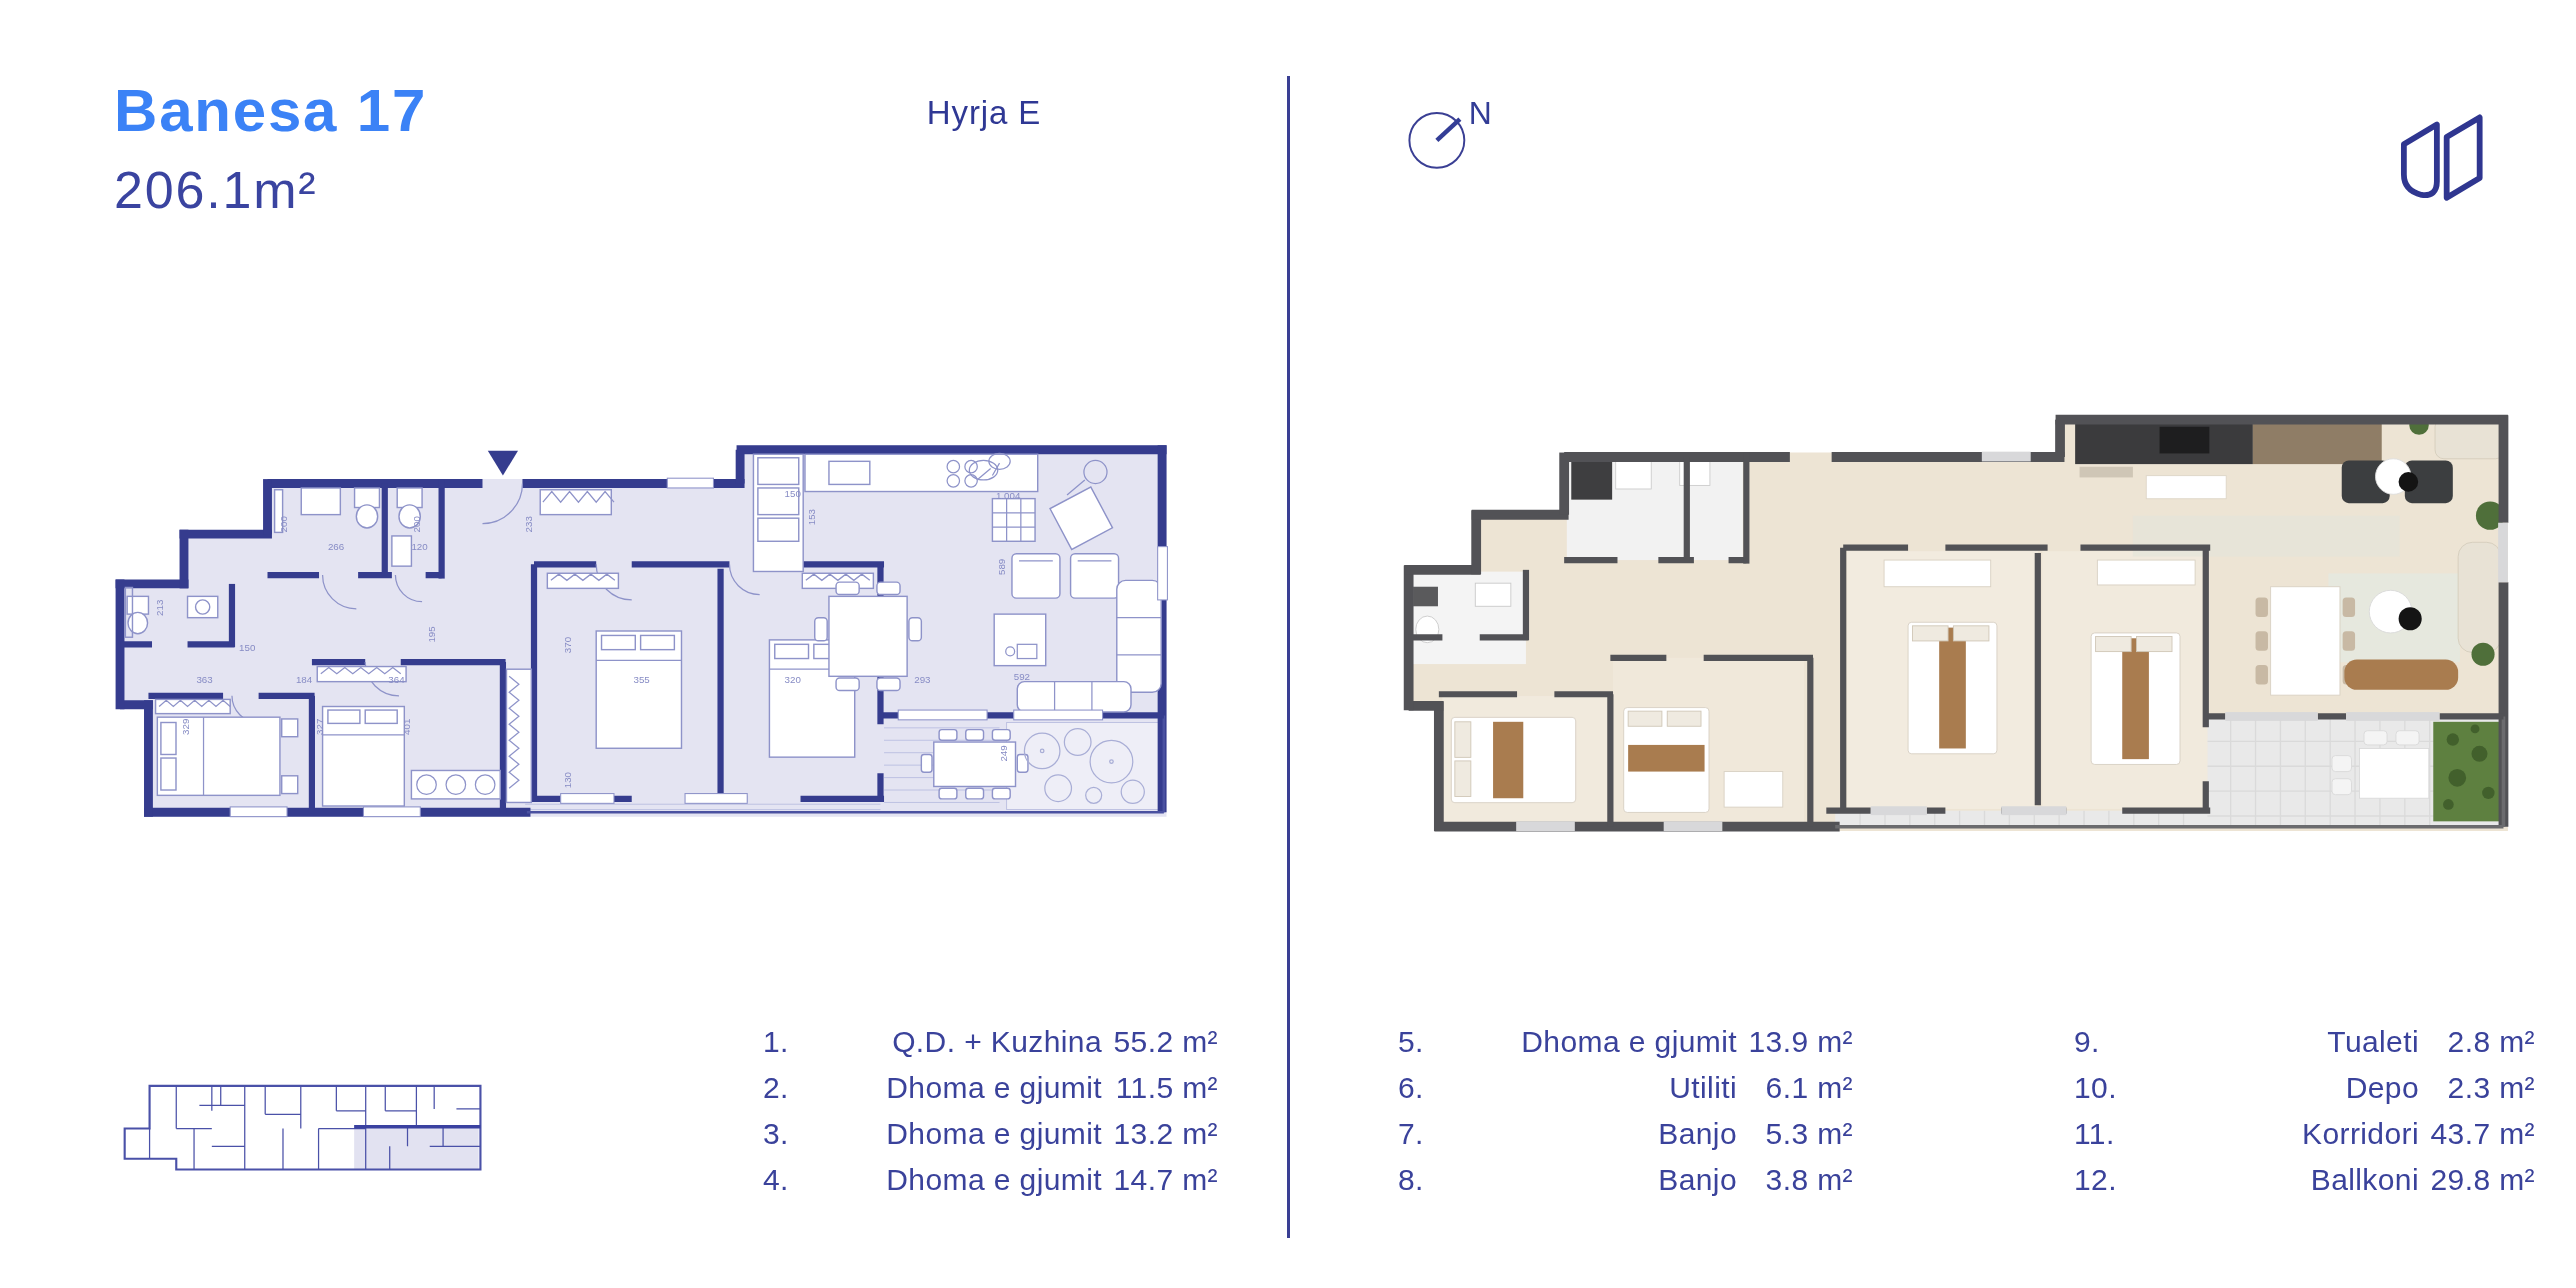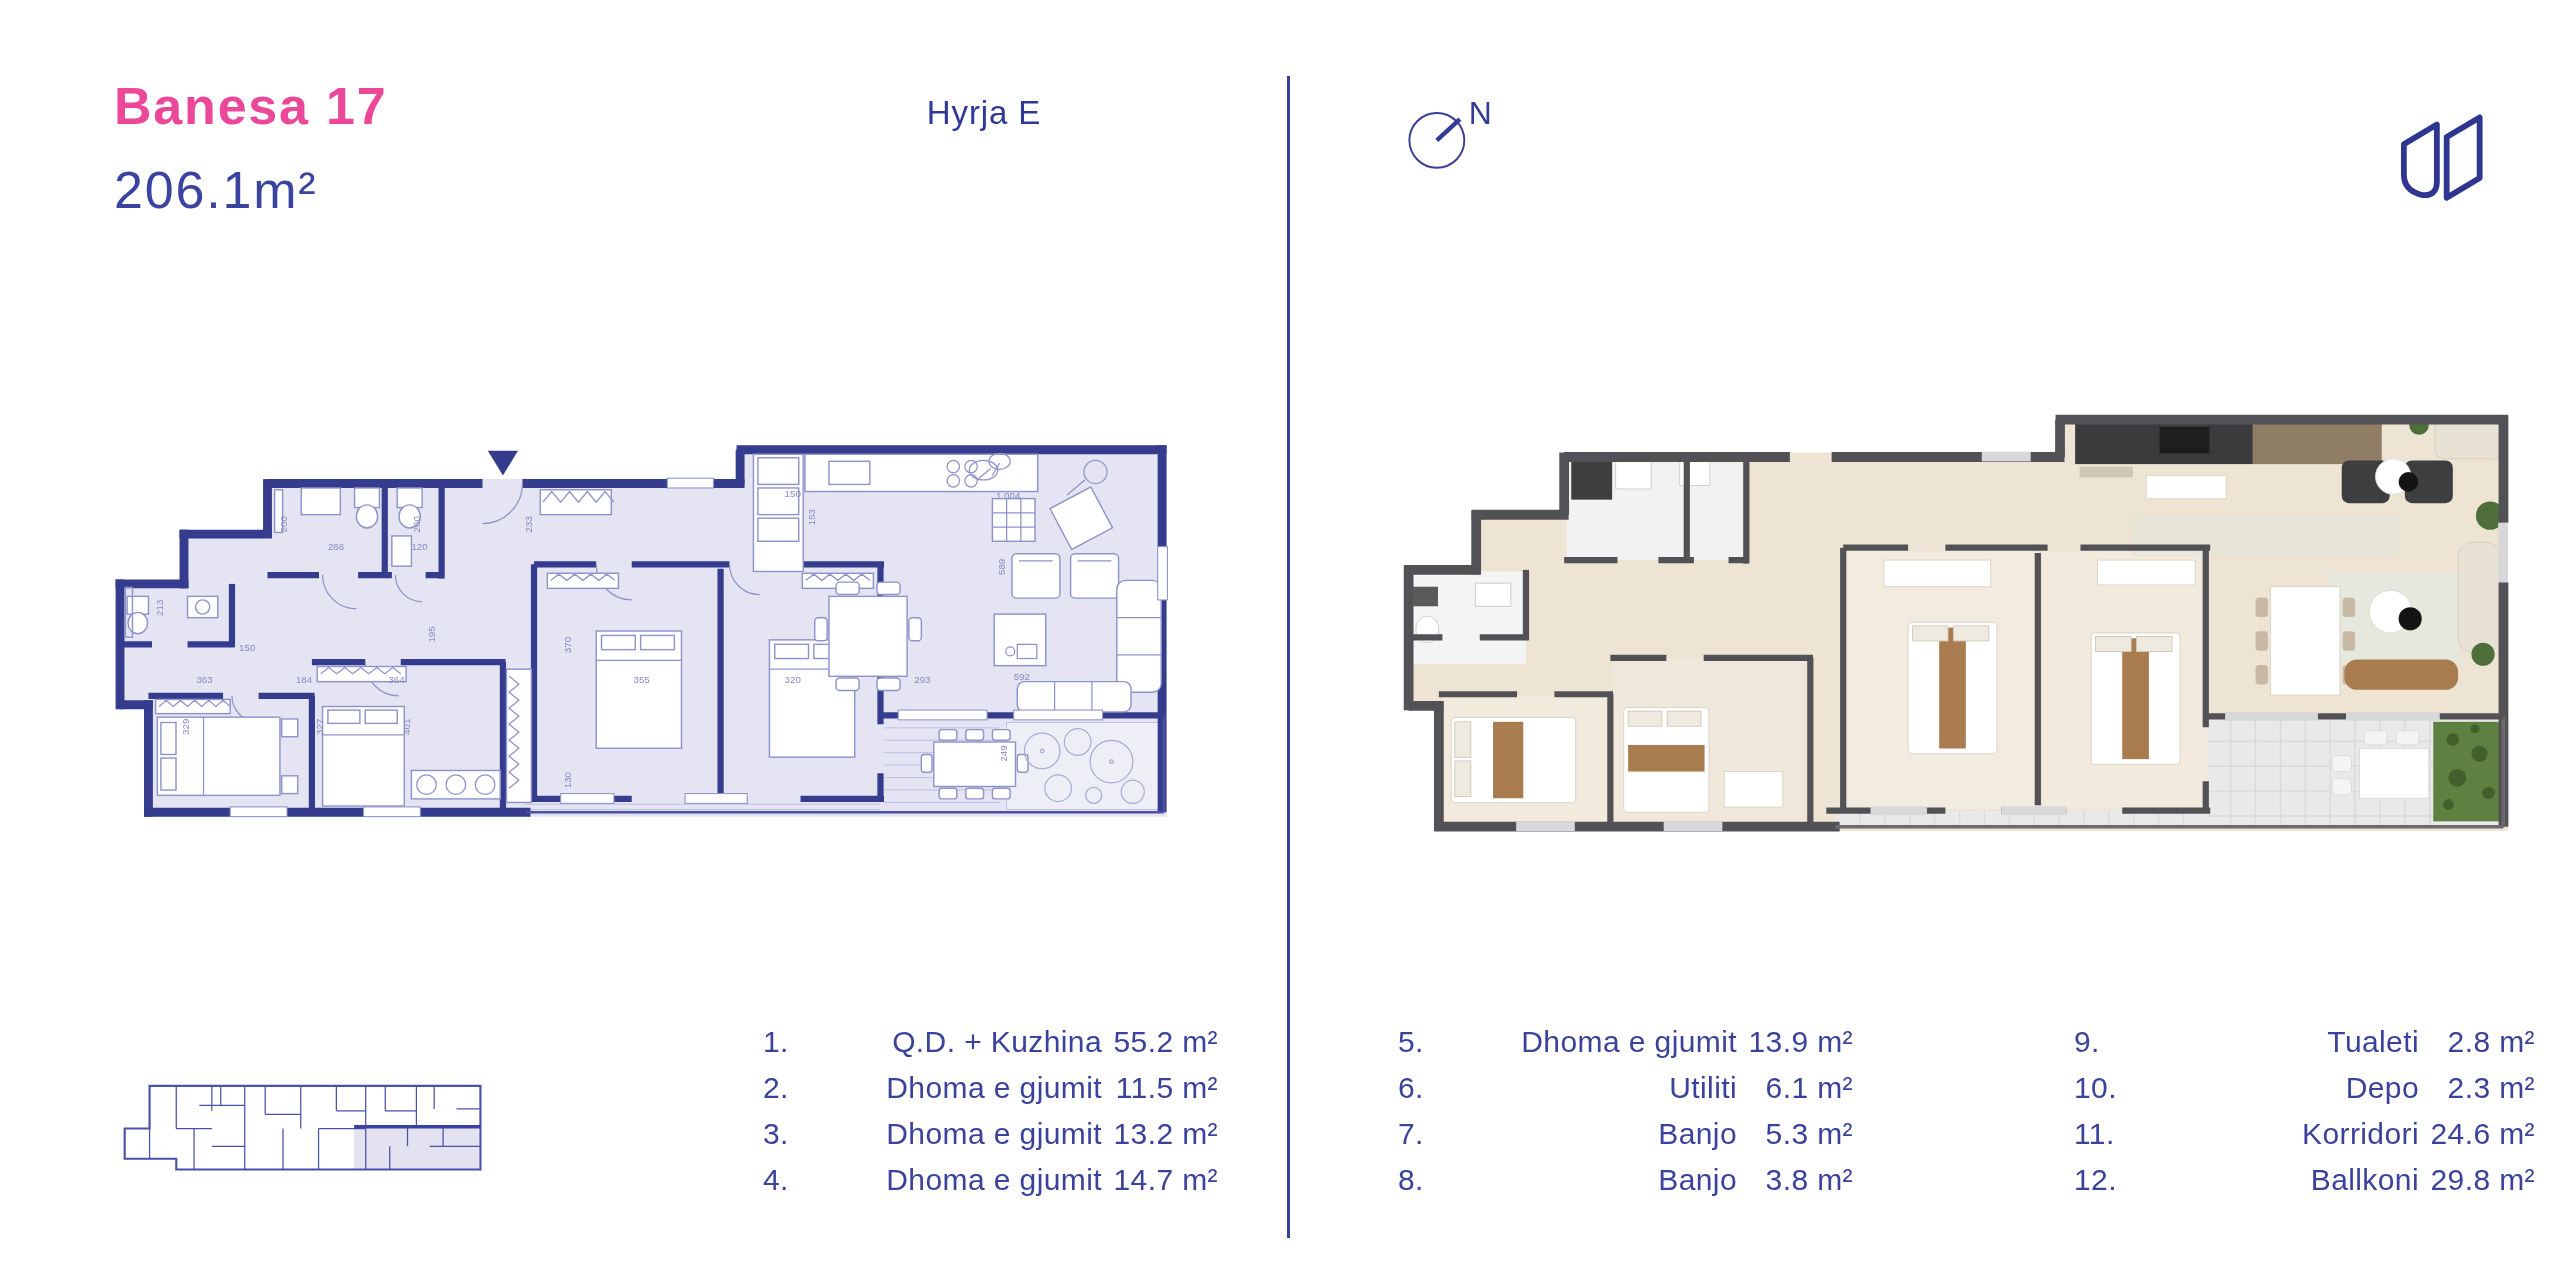--- a/index.html
+++ b/index.html
@@ -1,21 +1,21 @@
 <!DOCTYPE html>
 <html style="font-size:14.2px"><head>
 <meta charset="utf-8">
 <style>
   html,body{margin:0;padding:0}
   body{
     width:2576px;height:1288px;position:relative;background:#ffffff;
     font-family:"Liberation Sans",sans-serif;color:#2F3894;overflow:hidden;
   }
   .abs{position:absolute}
-  .title{left:114px;top:76px;font-size:52px;font-weight:800;letter-spacing:1.8px;color:#ec4899}
+  .title{left:114px;top:76px;font-size:60px;font-weight:800;letter-spacing:1.8px;color:#3b82f6}
   .areaTxt{left:114px;top:160px;font-size:52px;font-weight:400;letter-spacing:1.8px;color:#3A44A0}
   .loc{left:783px;top:91px;width:402px;text-align:center;font-size:33px;line-height:1.34;
        letter-spacing:0.9px;color:#2F3894}
   .divider{left:1287px;top:76px;width:2.7px;height:1162px;background:#3A3F94}
   .legend{top:1019px;font-size:30px;color:#3A429B;letter-spacing:0.4px}
   .room-row{display:flex;height:46px;align-items:center}
   .rn{width:55px;flex:0 0 auto}
   .rname{flex:1 1 auto;text-align:right}
   .rarea{flex:0 0 auto;text-align:right;min-width:116px}
   .c1{left:763px;width:455px}
@@ -527,21 +527,21 @@
     <span class="rarea">2.8 m²</span>
   </div>
   <div class="room-row">
     <span class="rn">10.</span>
     <span class="rname">Depo</span>
     <span class="rarea">2.3 m²</span>
   </div>
   <div class="room-row">
     <span class="rn">11.</span>
     <span class="rname">Korridori</span>
-    <span class="rarea">24.6 m²</span>
+    <span class="rarea">43.7 m²</span>
   </div>
   <div class="room-row">
     <span class="rn">12.</span>
     <span class="rname">Ballkoni</span>
     <span class="rarea">29.8 m²</span>
   </div>
 </div>
 
 
 </body></html>

